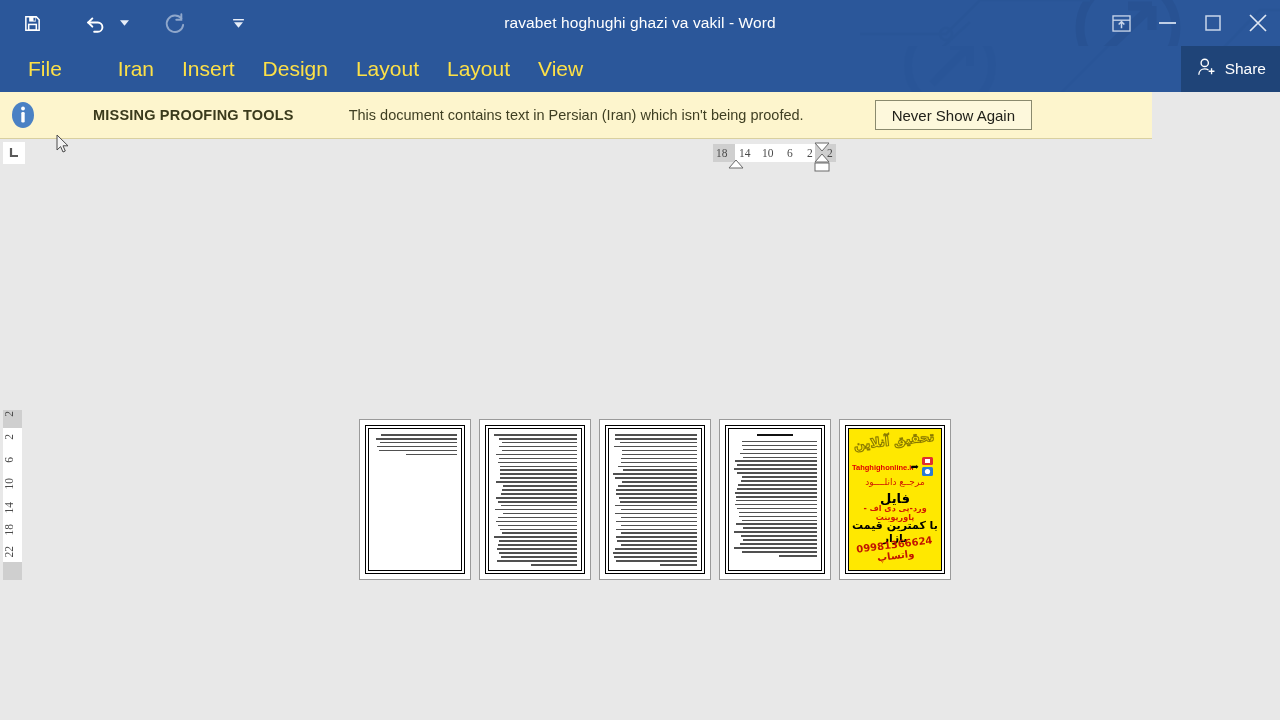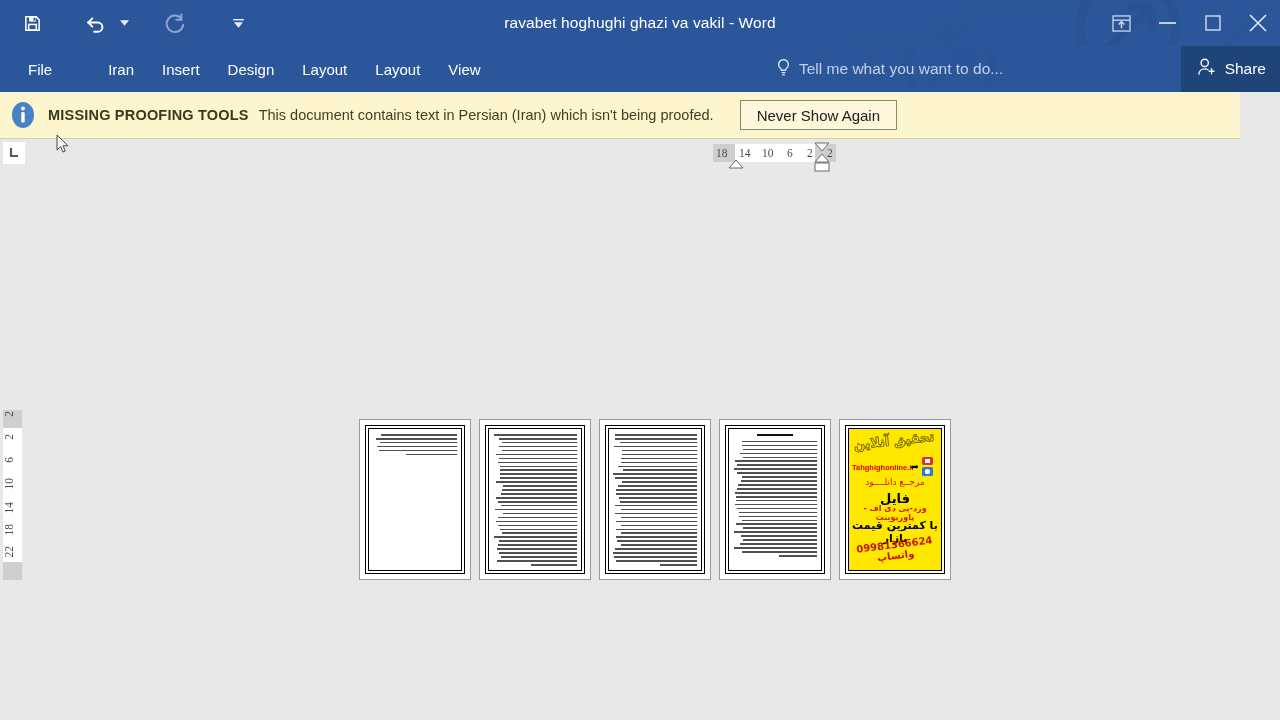--- a/index.html
+++ b/index.html
@@ -41,39 +41,39 @@
 
   
   .ribbon {
     position: absolute; left: 0; top: 46px; width: 1280px; height: 46px;
     background: #2b579a; overflow: hidden;
   }
   .rb-deco { position: absolute; right: 60px; top: -40px; width: 340px; height: 120px; opacity: .16; }
   .tabs { position: absolute; left: 14px; top: 0; height: 46px; display: flex; align-items: center; }
   .tab {
     height: 46px; display: flex; align-items: center; padding: 0 14px;
-    color: #ffffff; font-size: 15px; white-space: nowrap;
+    color: #fde047; font-size: 21px; white-space: nowrap;
   }
   .tellme {
     position: absolute; left: 776px; top: 0; height: 46px;
     display: flex; align-items: center; gap: 8px;
   }
   .bulb { color: #dbe4f2; }
   .tellme-txt { color: #c4d1e6; font-size: 15.5px; font-style: normal; }
   .share {
     position: absolute; right: 0; top: 46px; height: 46px;
     background: #1f4478; display: flex; align-items: center; gap: 8px;
     padding: 0 14px 0 16px; color: #ffffff; font-size: 15.5px;
   }
 
   
   .notif {
-    position: absolute; left: 0; top: 92px; width: 1240px; height: 46px;
+    position: absolute; left: 0; top: 92px; width: 1152px; height: 46px;
     background: #fdf5cd; border-bottom: 1px solid #d9d0a0;
-    display: flex; align-items: center;
+    display: flex; align-items: center; gap: 45px;
   }
   .notif-icon { margin-left: 8px; width: 30px; height: 30px; flex: none; }
   .notif-strong { margin-left: 10px; color: #3a3a1c; font-size: 14.5px; font-weight: bold; letter-spacing: .2px; }
   .notif-msg { margin-left: 10px; color: #3f3f22; font-size: 14.5px; }
   .notif-btn {
     margin-left: 26px; height: 30px; padding: 0 16px;
     background: #fdf8dc; border: 1px solid #8a8a6e; color: #21211a;
     font-size: 15px; font-family: "Liberation Sans", sans-serif;
     display: flex; align-items: center; justify-content: center; cursor: pointer;
   }
@@ -271,29 +271,20 @@
       <div class="tab">File</div>
       <div style="width:28px"></div>
       <div class="tab">Iran</div>
       <div class="tab">Insert</div>
       <div class="tab">Design</div>
       <div class="tab">Layout</div>
       <div class="tab">Layout</div>
       <div class="tab">View</div>
     </div>
 
-    <div class="tellme">
-      <span class="bulb">
-        <svg width="15" height="19" viewBox="0 0 16 20" fill="none" stroke="currentColor" stroke-width="1.4">
-          <path d="M8 1.5 a5.2 5.2 0 0 1 3.3 9.2 c-.8.7-1.1 1.3-1.1 2.2 H5.8 c0-.9-.3-1.5-1.1-2.2 A5.2 5.2 0 0 1 8 1.5z"></path>
-          <path d="M6 15.5 H10 M6.6 17.8 H9.4"></path>
-        </svg>
-      </span>
-      <span class="tellme-txt">Tell me what you want to do...</span>
-    </div>
   </div>
 
   <div class="share">
     <span>
       <svg width="20" height="20" viewBox="0 0 22 22" fill="none" stroke="currentColor" stroke-width="1.5">
         <circle cx="8.5" cy="6.5" r="4"></circle>
         <path d="M2 19.5 c0-4 3-6.5 6.5-6.5 c1.6 0 3 .5 4.1 1.3"></path>
         <path d="M16 12.5 V19 M12.8 15.7 H19.2"></path>
       </svg>
     </span>

